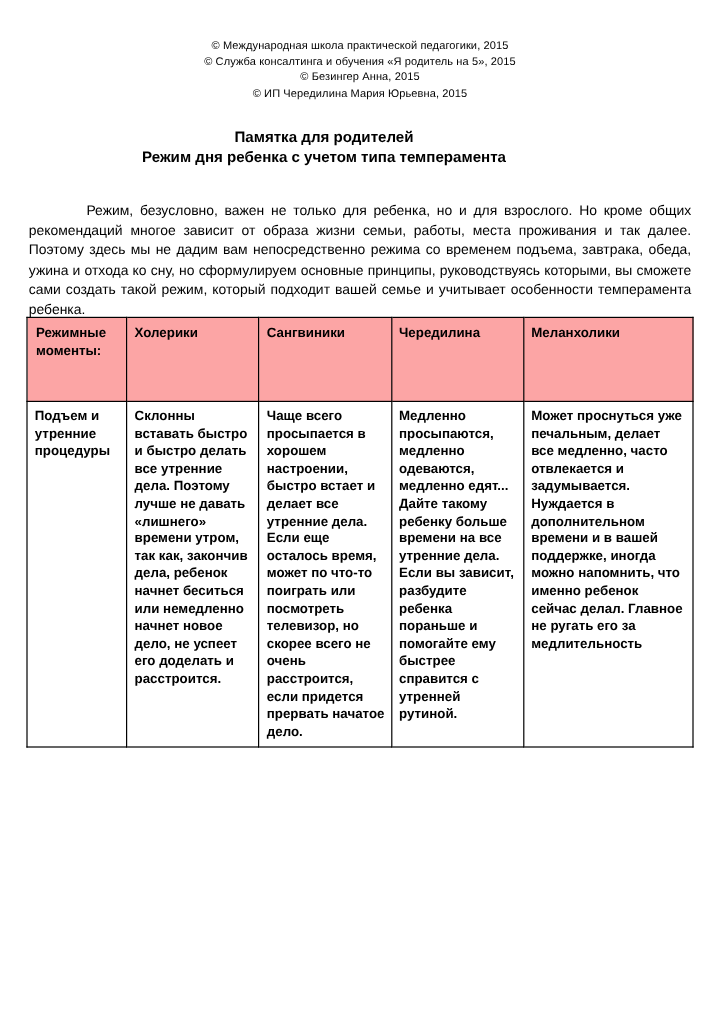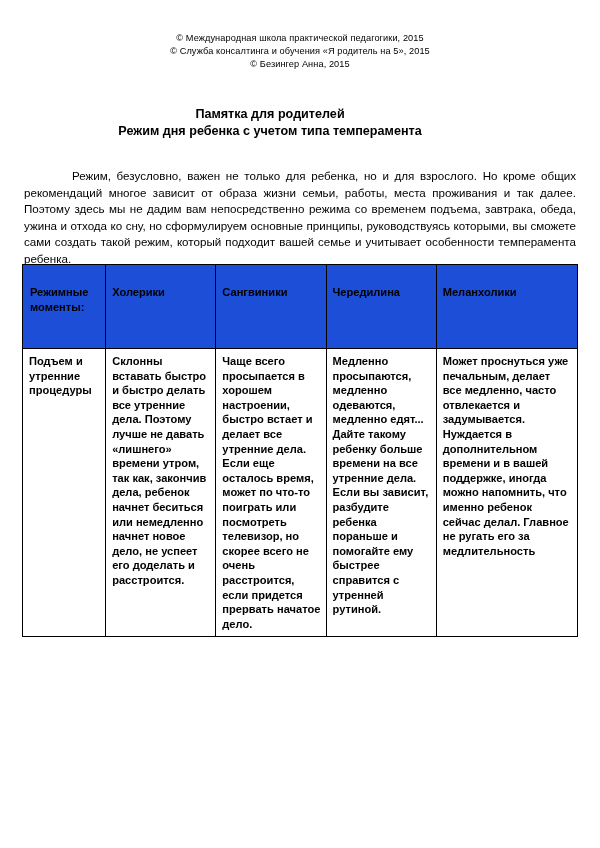--- a/index.html
+++ b/index.html
@@ -77,25 +77,25 @@
   .temperament-table th {
     border: 1px solid #000000;
     vertical-align: top;
     padding: 5px 5px 5px 6px;
     font-size: 11.1px;
     line-height: 14.6px;
     font-weight: bold;
     text-align: left;
   }
   .temperament-table thead th {
-    background: #1d4ed8;
+    background: #fca5a5;
     font-weight: bold;
     height: 58px;
     vertical-align: top;
-    padding-top: 20px;
+    padding-top: 6px;
   }
   .temperament-table thead th.col-first {
     text-align: left;
     padding-left: 7px;
   }
   .temperament-table thead th.col-type {
     text-align: left;
   }
   .temperament-table tbody td {
     height: 272px;
@@ -109,20 +109,21 @@
 </style>
 </head>
 <body>
 
 <div class="page">
 
   <div class="copyright">
     <div>© Международная школа практической педагогики, 2015</div>
     <div>© Служба консалтинга и обучения «Я родитель на 5», 2015</div>
     <div>© Безингер Анна, 2015</div>
+    <div>©  ИП Чередилина Мария Юрьевна, 2015</div>
   </div>
 
   <div class="title-block">
     <div>Памятка для родителей</div>
     <div>Режим дня ребенка с учетом типа темперамента</div>
   </div>
 
   <div class="intro">Режим, безусловно, важен не только для ребенка, но и для взрослого. Но кроме общих рекомендаций многое зависит от образа жизни семьи, работы, места проживания и так далее. Поэтому здесь мы не дадим вам непосредственно режима со временем подъема, завтрака, обеда, ужина и отхода ко сну, но сформулируем основные принципы, руководствуясь которыми, вы сможете сами создать такой режим, который подходит вашей семье и учитывает особенности темперамента ребенка.</div>
 
   <table class="temperament-table">

